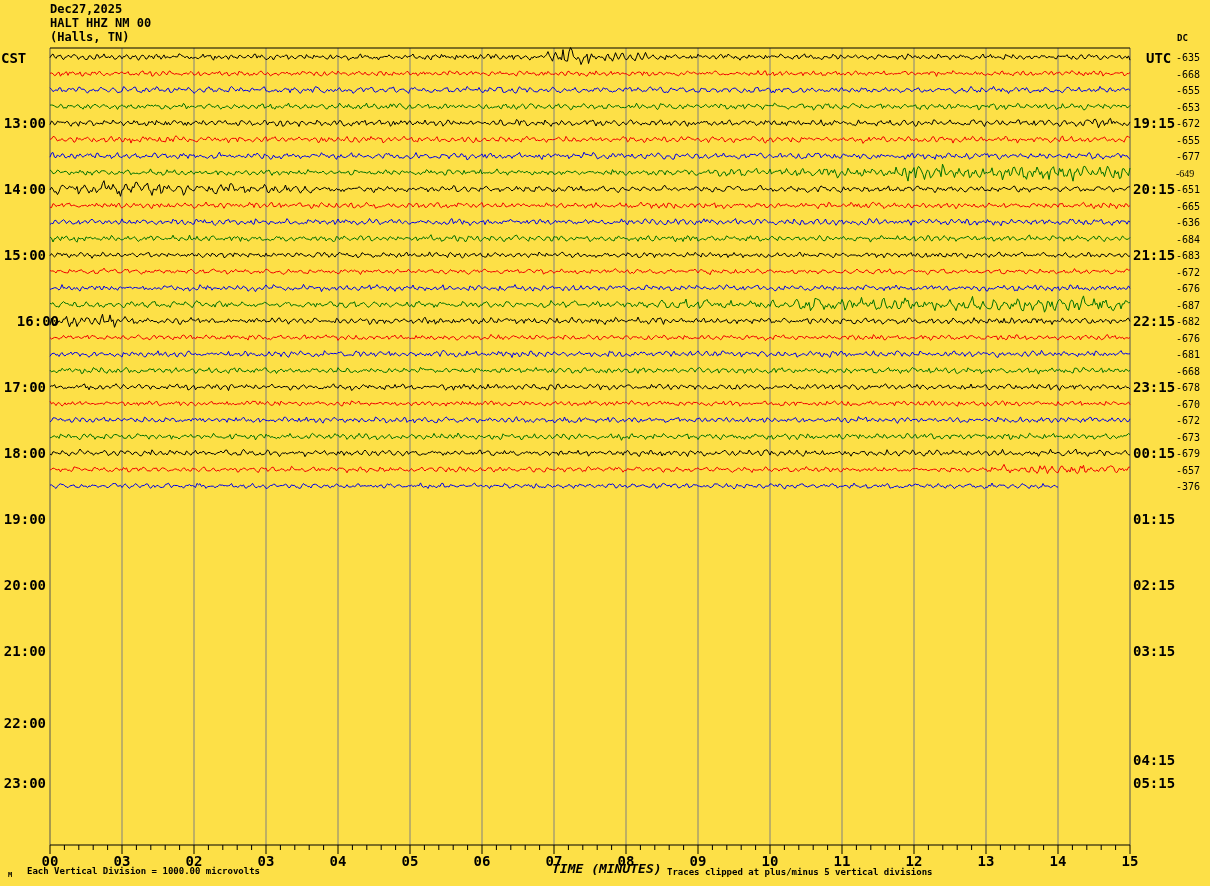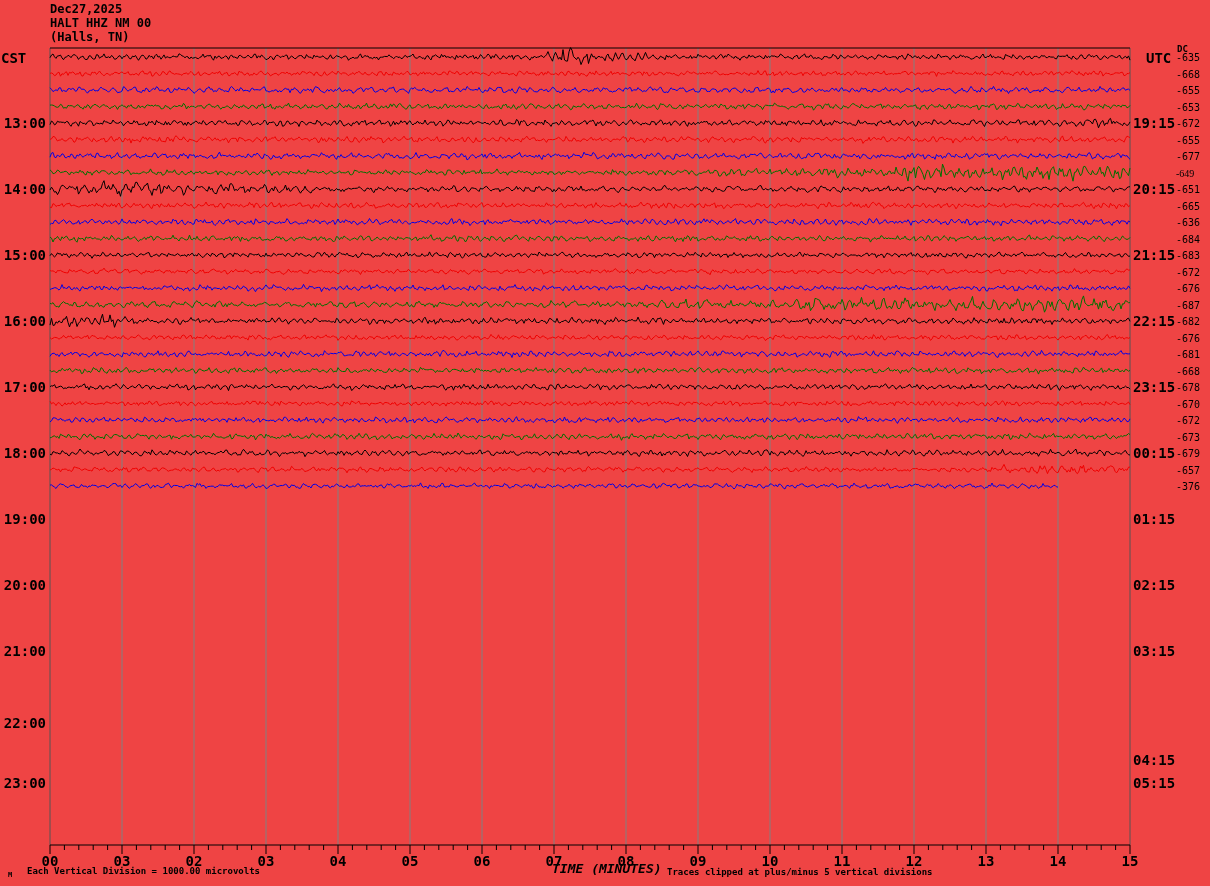--- a/index.html
+++ b/index.html
@@ -1,27 +1,27 @@
 <!DOCTYPE html>
 <html><head>
 <meta charset="utf-8">
 <style>
   html,body{margin:0;padding:0;background:#ffffff;}
   .stage{
-    position:relative;width:1210px;height:886px;background:#ef4444;
+    position:relative;width:1210px;height:886px;background:#fde047;
     font-family:"DejaVu Sans Mono","Liberation Mono",monospace;
     overflow:hidden;
   }
   .stage svg{position:absolute;left:0;top:0;}
   .abs{position:absolute;white-space:pre;}
   .title-block{position:absolute;left:50px;top:2px;font-size:12px;font-weight:bold;line-height:14px;color:#000;}
   .corner{font-size:14px;font-weight:bold;color:#000;}
   .cst{left:1px;top:50px;}
   .utc{left:1146px;top:50px;}
-  .dc-header{left:1177px;top:44px;font-size:9px;font-weight:bold;color:#000;}
+  .dc-header{left:1177px;top:33px;font-size:9px;font-weight:bold;color:#000;}
   .hour-label{position:absolute;left:0;width:46px;text-align:right;font-size:14px;font-weight:bold;color:#000;transform:translateY(-50%);white-space:pre;}
   .utc-label{position:absolute;left:1133px;font-size:14px;font-weight:bold;color:#000;transform:translateY(-50%);white-space:pre;}
   .dc-value{position:absolute;left:1176px;font-size:10px;color:#000;transform:translateY(-50%);white-space:pre;}
   .tick-label{position:absolute;width:28px;text-align:center;font-size:14px;font-weight:bold;color:#000;top:853px;}
   .xaxis-label{left:552px;top:861px;font-size:13px;font-weight:bold;color:#000;font-style:italic;}
   .footer-glyph{left:8px;top:871px;font-size:7px;font-weight:bold;color:#000;}
   .scale-note{left:27px;top:866px;font-size:9px;font-weight:bold;color:#000;}
   .clip-note{left:667px;top:867px;font-size:9px;font-weight:bold;color:#000;}
 </style>
 </head>
@@ -178,21 +178,21 @@
       <div class="dc-value" style="top: 189px;">-651</div>
       <div class="dc-value" style="top: 205.5px;">-665</div>
       <div class="dc-value" style="top: 222px;">-636</div>
       <div class="dc-value" style="top: 238.5px;">-684</div>
       <div class="hour-label" style="top: 255px;">15:00</div>
       <div class="utc-label" style="top: 255px;">21:15</div>
       <div class="dc-value" style="top: 255px;">-683</div>
       <div class="dc-value" style="top: 271.5px;">-672</div>
       <div class="dc-value" style="top: 288px;">-676</div>
       <div class="dc-value" style="top: 304.5px;">-687</div>
-      <div class="hour-label" style="top: 321px;">16:00</div>
+      <div class="hour-label" style="top: 321px; padding-left: 13px;">16:00</div>
       <div class="utc-label" style="top: 321px;">22:15</div>
       <div class="dc-value" style="top: 321px;">-682</div>
       <div class="dc-value" style="top: 337.5px;">-676</div>
       <div class="dc-value" style="top: 354px;">-681</div>
       <div class="dc-value" style="top: 370.5px;">-668</div>
       <div class="hour-label" style="top: 387px;">17:00</div>
       <div class="utc-label" style="top: 387px;">23:15</div>
       <div class="dc-value" style="top: 387px;">-678</div>
       <div class="dc-value" style="top: 403.5px;">-670</div>
       <div class="dc-value" style="top: 420px;">-672</div>

